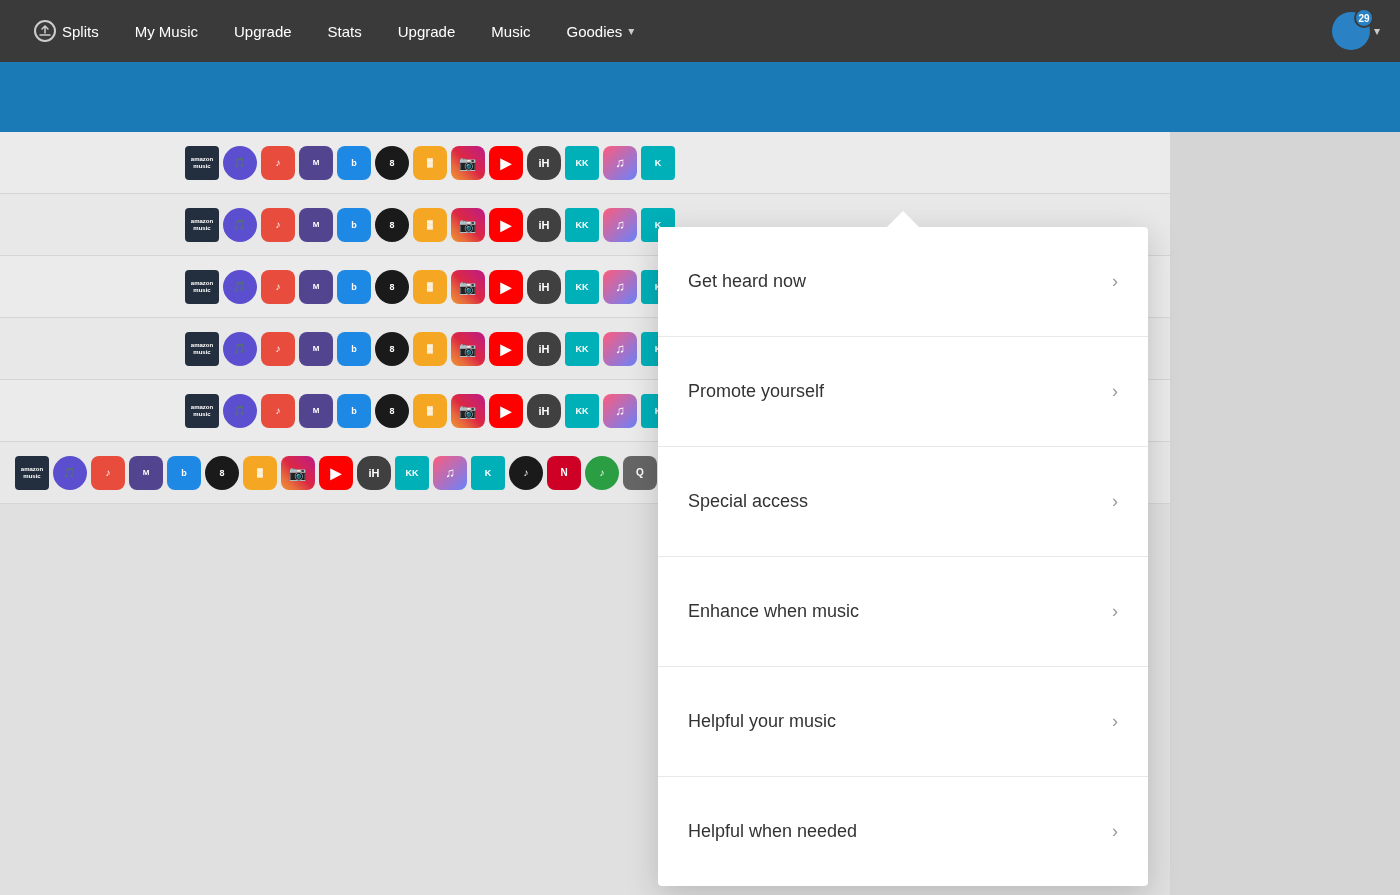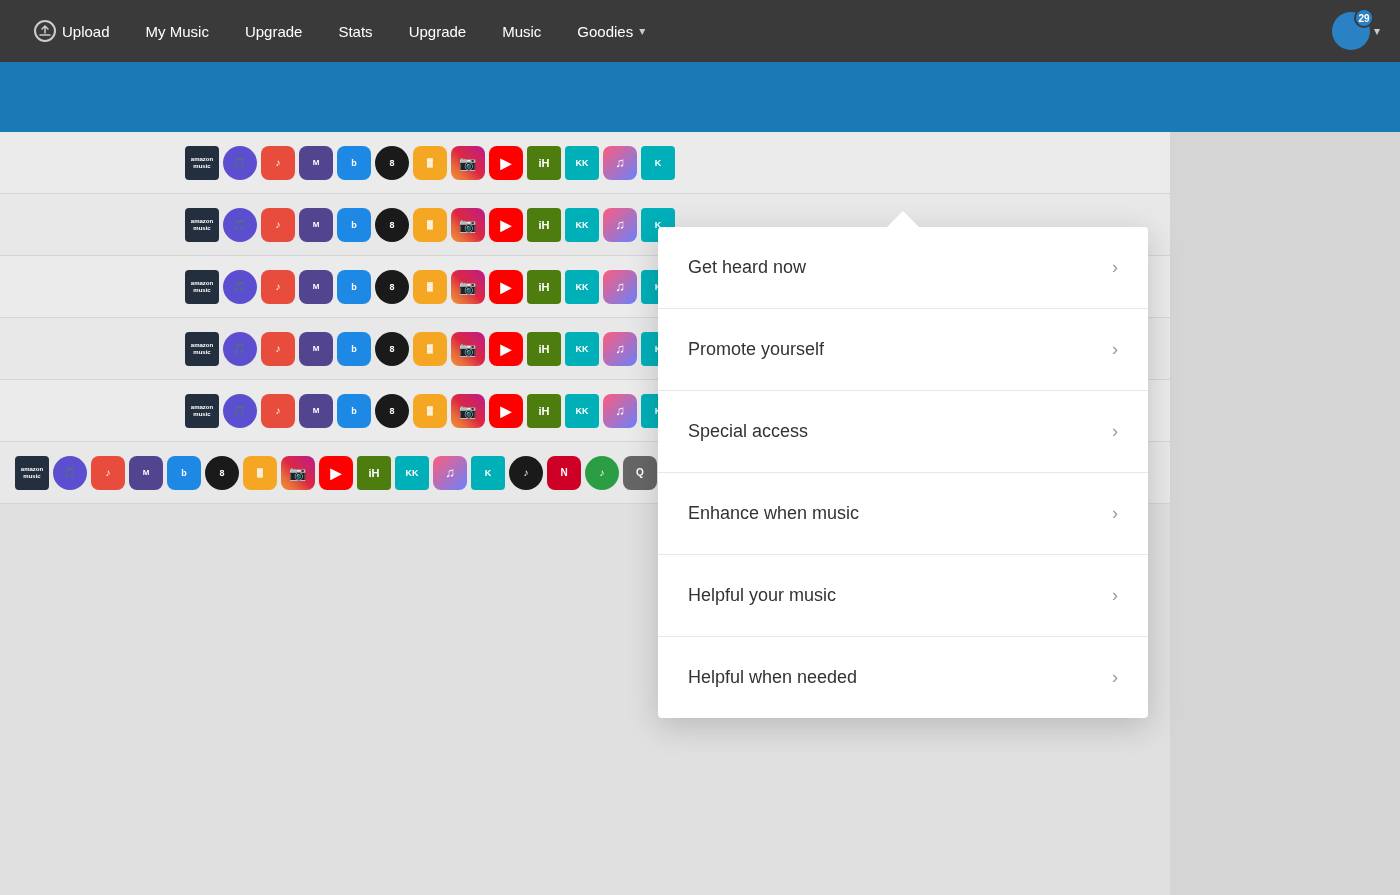--- a/index.html
+++ b/index.html
@@ -86,21 +86,21 @@
     
     .ic-amazon { background: #232f3e; border-radius: 4px; }
     .ic-distro { background: #5b4fcf; border-radius: 50%; }
     .ic-music { background: #e74c3c; border-radius: 8px; }
     .ic-mixcloud { background: #52448f; border-radius: 8px; }
     .ic-bookbeat { background: #1e88e5; border-radius: 8px; }
     .ic-beatport { background: #1a1a1a; border-radius: 50%; }
     .ic-audiomack { background: #f5a623; border-radius: 8px; }
     .ic-instagram { background: linear-gradient(45deg, #f09433, #e6683c, #dc2743, #cc2366, #bc1888); border-radius: 8px; }
     .ic-youtube { background: #ff0000; border-radius: 8px; }
-    .ic-iheart { background: #4d7c0f; border-radius: 4px; }
+    .ic-iheart { background: #404040; border-radius: 14px; }
     .ic-kk { background: #00b0b9; border-radius: 4px; font-size: 9px; }
     .ic-apple { background: linear-gradient(135deg, #fc5c7d, #6a82fb); border-radius: 8px; }
     .ic-kkbox2 { background: #00b0b9; border-radius: 4px; }
     .ic-7d { background: #333; border-radius: 4px; font-size: 8px; }
     .ic-fire { background: #ff6b35; border-radius: 8px; }
 
     
     .dropdown-overlay {
       position: absolute;
       top: 95px;
@@ -118,21 +118,21 @@
       transform: translateX(-50%);
       width: 0; height: 0;
       border-left: 16px solid transparent;
       border-right: 16px solid transparent;
       border-bottom: 16px solid #fff;
     }
     .dropdown-item {
       display: flex;
       align-items: flex-start;
       justify-content: space-between;
-      padding: 30px 30px;
+      padding: 44px 30px;
       border-bottom: 1px solid #e8e8e8;
       cursor: pointer;
     }
     .dropdown-item:last-child { border-bottom: none; }
     .dropdown-item-label {
       font-size: 18px;
       font-weight: 500;
       color: #333;
     }
     .dropdown-chevron {
@@ -156,21 +156,21 @@
 
 <div class="page-wrapper">
 
   <nav class="navbar">
     <div class="nav-item">
       <div class="upload-icon">
         <svg width="12" height="12" viewBox="0 0 12 12" fill="#ccc">
             <path d="M6 1v7M3 4l3-3 3 3M1 10h10" stroke="#ccc" stroke-width="1.5" fill="none" stroke-linecap="round"></path>
           </svg>
       </div>
-      <span>Upload</span>
+      <span>Splits</span>
     </div>
     <div class="nav-item">
       <span>My Music</span>
     </div>
     <div class="nav-item">
       <span>Upgrade</span>
     </div>
     <div class="nav-item">
       <span>Stats</span>
     </div>

